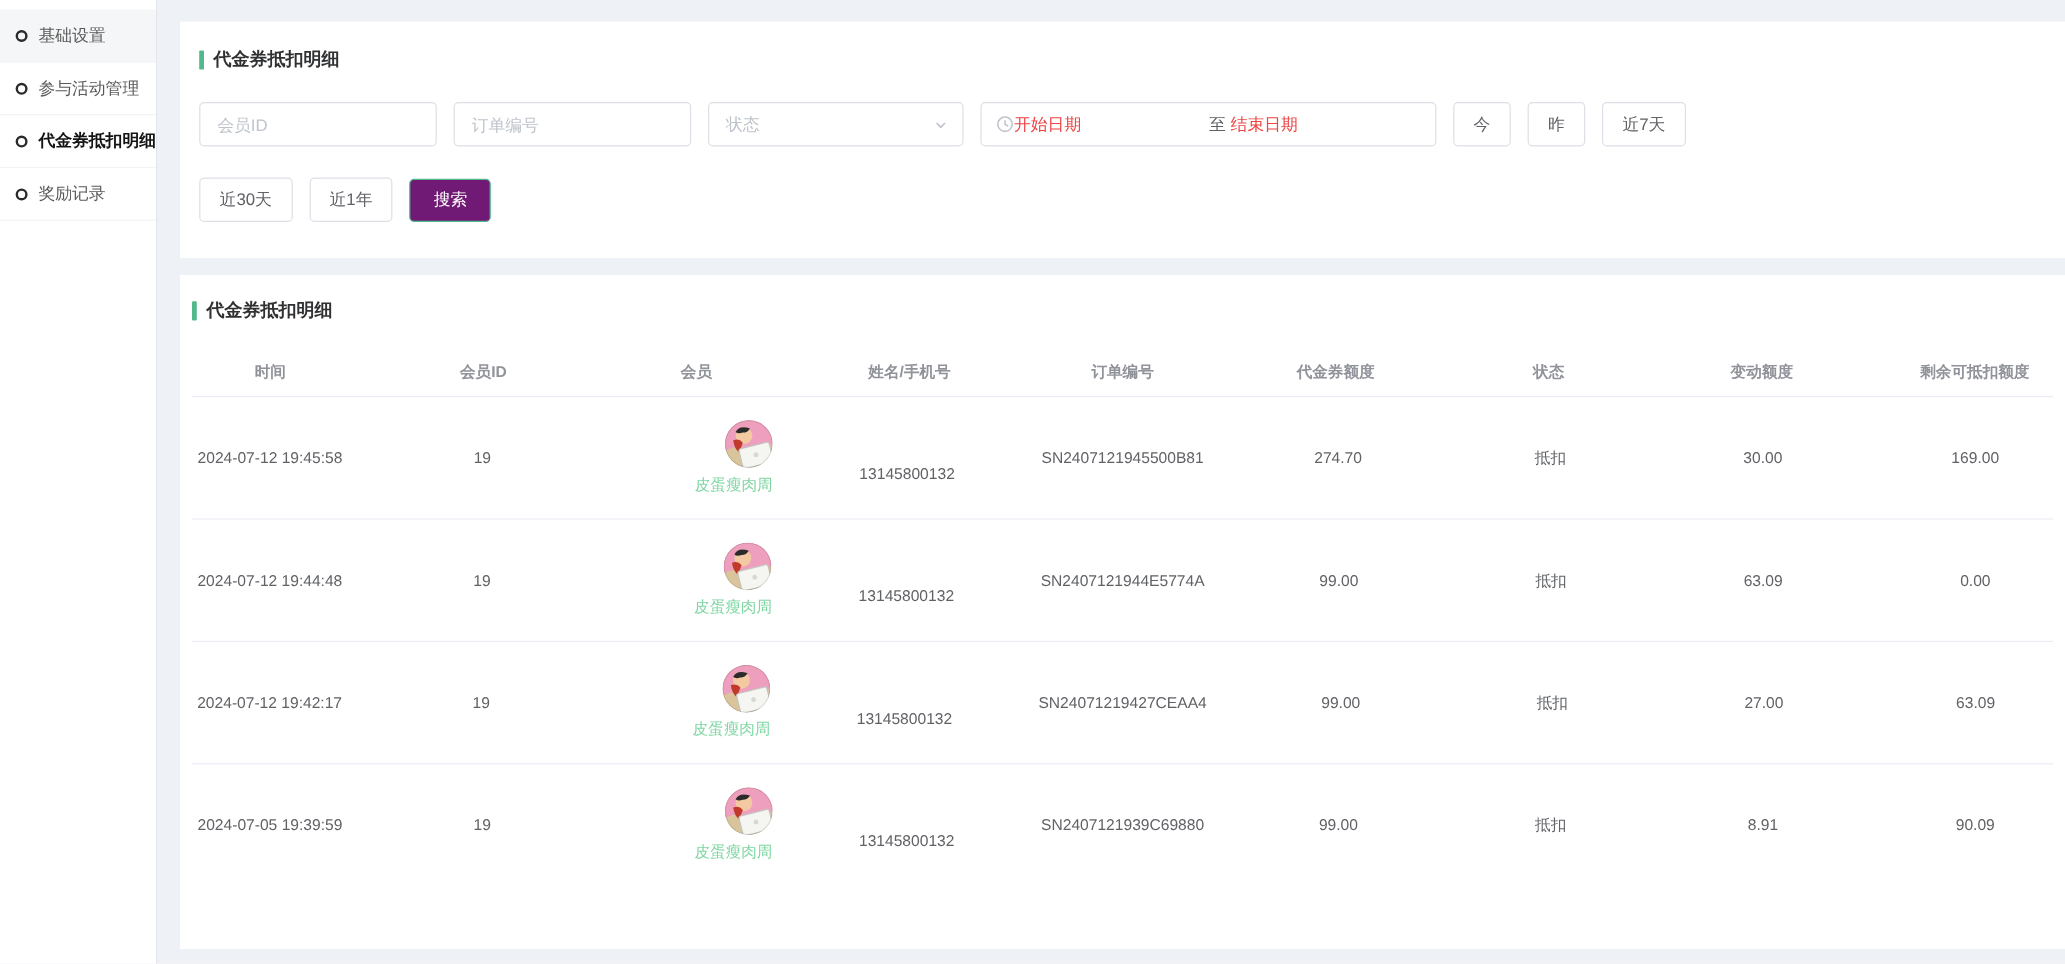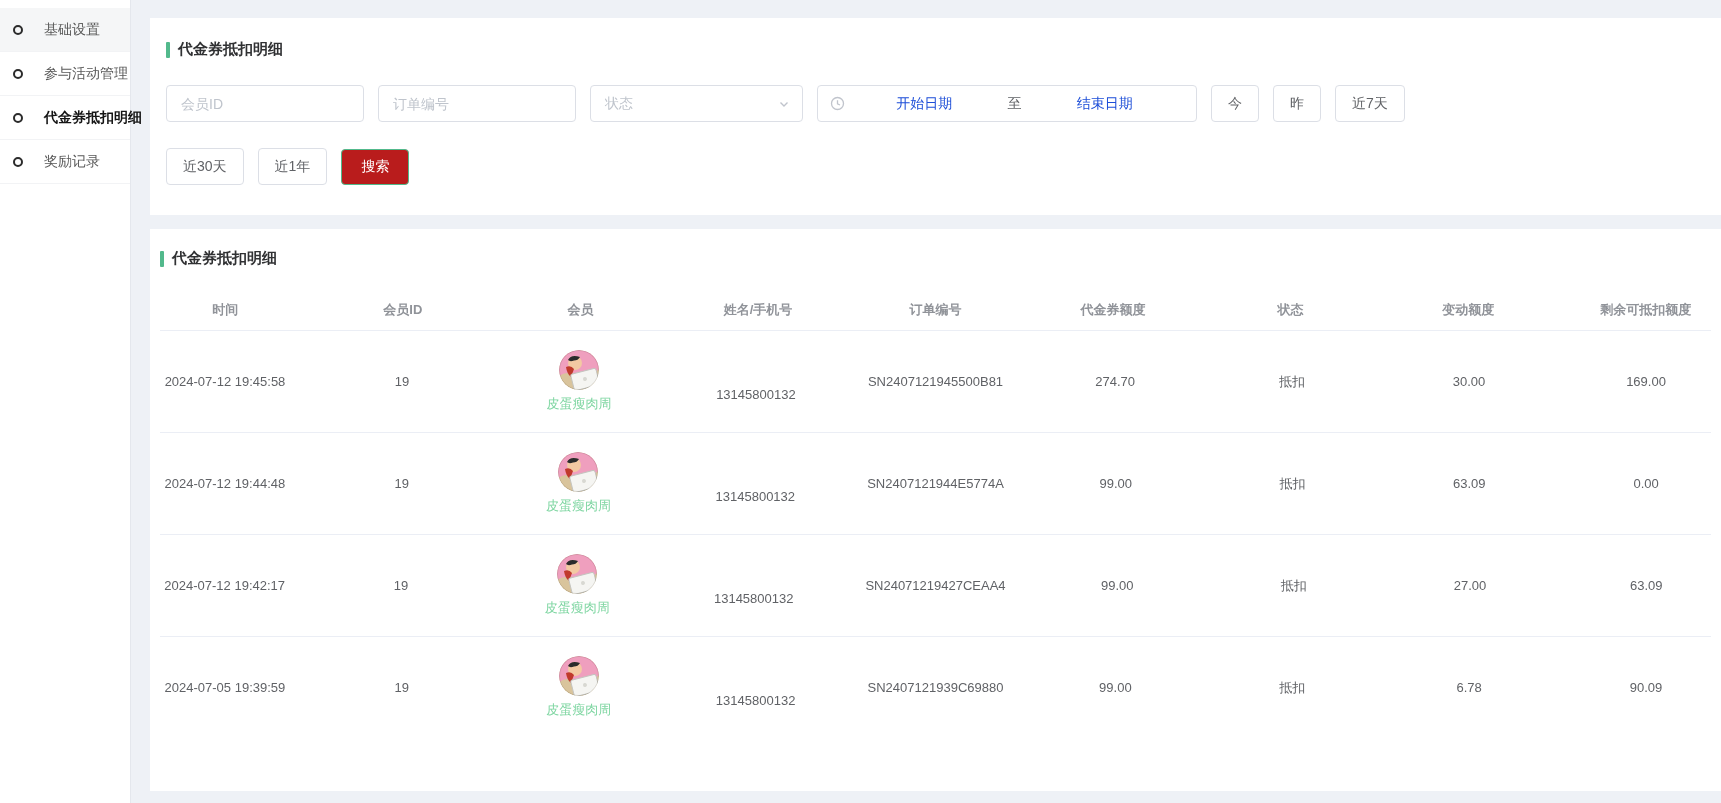--- a/index.html
+++ b/index.html
@@ -11,21 +11,21 @@
   }
   
   .sidebar {
     position: absolute; left: 0; top: 0; bottom: 0;
     width: 131px; background: #ffffff;
     border-right: 1px solid #e4e7ed;
     padding-top: 8px;
   }
   .side-item {
     height: 44px; display: flex; align-items: center;
-    gap: 21px; padding-left: 13px;
+    gap: 9px; padding-left: 13px;
     font-size: 14px; color: #595959;
     border-bottom: 1px solid #f2f3f5;
     cursor: pointer; white-space: nowrap;
   }
   .side-item.hovered { background: #f5f6f7; }
   .side-item.active { color: #141414; font-weight: 700; }
   .ring {
     width: 10px; height: 10px; flex: 0 0 auto;
     border: 2px solid #2b2b2b; border-radius: 50%;
   }
@@ -53,54 +53,54 @@
     display: flex; align-items: center; justify-content: space-between;
     padding: 0 12px 0 14px; font-size: 14px; color: #bfc4cc;
     background: #fff; cursor: pointer;
   }
   .f-date {
     width: 380px; height: 37px;
     border: 1px solid #dcdfe6; border-radius: 4px;
     display: flex; align-items: center;
     padding: 0 12px; font-size: 14px; background: #fff; cursor: pointer;
   }
-  .f-date .ph { flex: 1; text-align: center; color: #1d4ed8; }
+  .f-date .ph { flex: 1; text-align: left; color: #ef4444; }
   .f-date .sep { color: #606266; padding: 0 4px; }
   .f-date svg { flex: 0 0 auto; }
   .btn {
     height: 37px; padding: 0 16px;
     background: #fff; border: 1px solid #dcdfe6; border-radius: 4px;
     font-size: 14px; color: #606266; cursor: pointer;
     display: inline-flex; align-items: center; justify-content: center;
     font-family: "Liberation Sans", "DejaVu Sans", sans-serif;
     white-space: nowrap;
   }
   .btn-search {
     height: 36px; padding: 0 19px;
-    background: #b91c1c; border: 1px solid #52b98c; border-radius: 4px;
+    background: #701a75; border: 1px solid #52b98c; border-radius: 4px;
     color: #ffffff; font-size: 14px; cursor: pointer;
     font-family: "Liberation Sans", "DejaVu Sans", sans-serif;
   }
   
   .vtable { margin-top: 22px; }
   .thead, .trow { display: grid; grid-template-columns: repeat(9, 1fr); gap: 47px; }
   .thead { height: 40px; align-items: center; }
   .th {
     text-align: center; font-size: 13px; font-weight: 700; color: #909399;
     white-space: nowrap; overflow: hidden;
   }
   .trow {
     height: 102px; align-items: center;
     border-top: 1px solid #ebeef5;
   }
   .td {
     text-align: center; font-size: 13px; color: #606266; white-space: nowrap;
   }
   .td.phone { padding-top: 26px; }
-  .member-cell { display: flex; flex-direction: column; align-items: center; gap: 5px; }
+  .member-cell { display: flex; flex-direction: column; align-items: flex-end; gap: 5px; }
   .nickname { color: #7fd6a2; font-size: 13px; cursor: pointer; }
   .avatar { width: 40px; height: 40px; border-radius: 50%; overflow: hidden; cursor: default; }
 </style>
 </head>
 <body>
 
 <aside class="sidebar">
   <div class="side-item hovered">
     <span class="ring"></span>
     <span>基础设置</span>
@@ -307,19 +307,19 @@
                   </g>
                   <circle cx="20" cy="20" r="19.5" fill="none" stroke="rgba(0,0,0,0.1)"></circle>
                 </svg>
               </span>
               <span class="nickname">皮蛋瘦肉周</span>
             </div>
             <div class="td phone">13145800132</div>
             <div class="td">SN2407121939C69880</div>
             <div class="td">99.00</div>
             <div class="td">抵扣</div>
-            <div class="td">6.78</div>
+            <div class="td">8.91</div>
             <div class="td">90.09</div>
           </div>
         </div>
     </div>
   </section>
 </main>
 
 </body></html>

